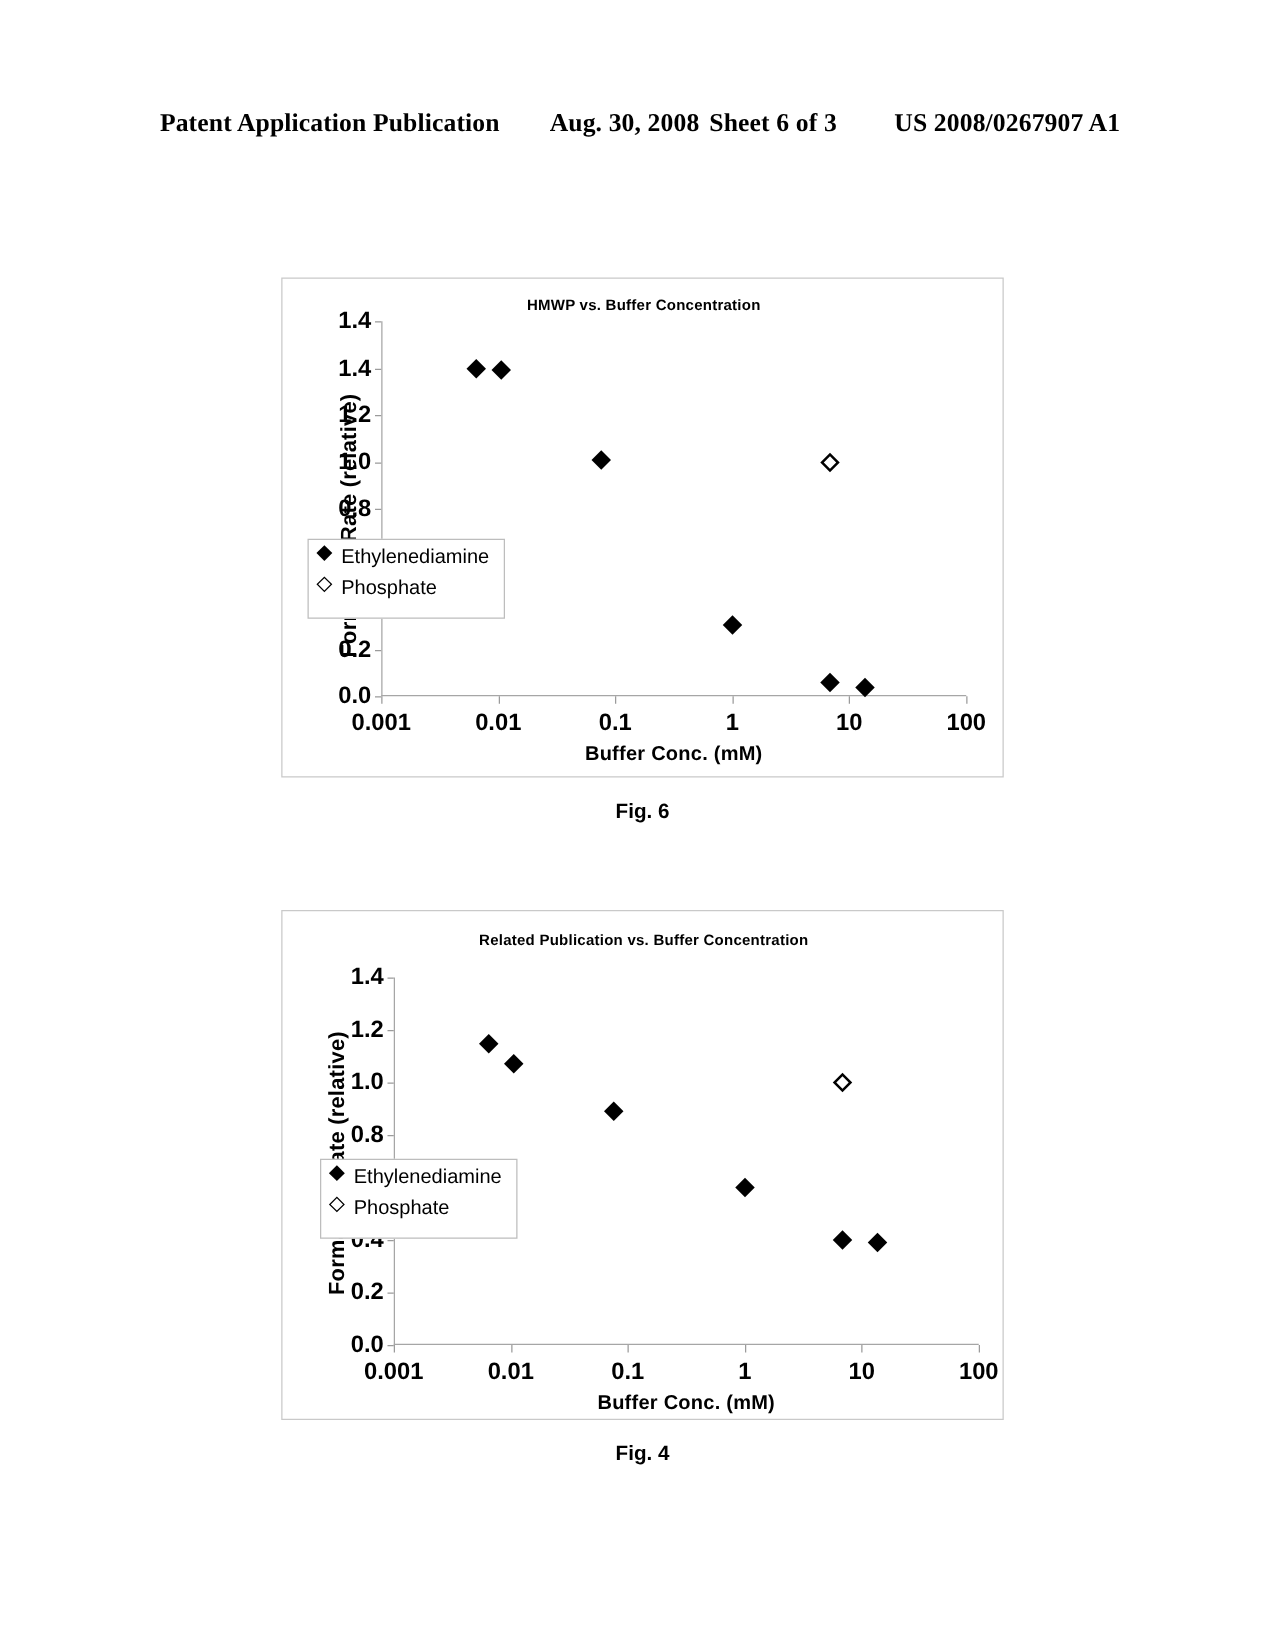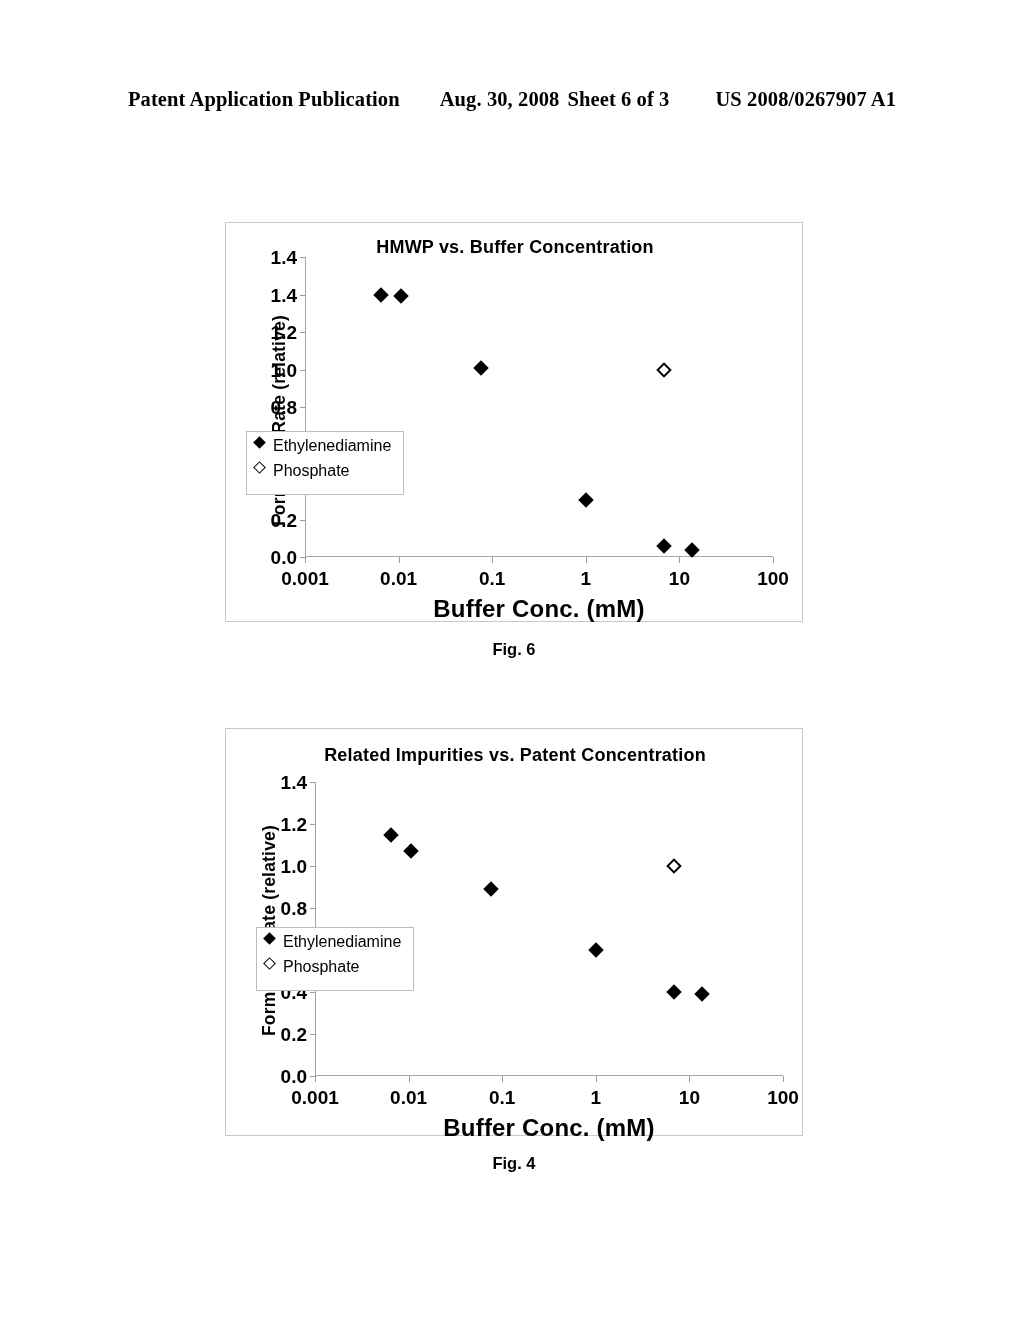--- a/index.html
+++ b/index.html
@@ -57,21 +57,21 @@
   #figure-3 .chart-frame { height: 400px; }
   #figure-4 .chart-frame { height: 408px; }
 
   .chart-title {
     position: absolute;
     left: 0;
     width: 578px;
     text-align: center;
     font-family: "Liberation Sans", sans-serif;
     font-weight: bold;
-    font-size: 18px;
+    font-size: 12px;
     letter-spacing: 0.2px;
     color: #000;
   }
   #figure-3 .chart-title { top: 14px; }
   #figure-4 .chart-title { top: 16px; }
 
   
   .plot-area {
     position: absolute;
     box-sizing: border-box;
@@ -149,21 +149,21 @@
 
   .axis-title-x {
     position: absolute;
     left: 0;
     width: 100%;
     top: 100%;
     margin-top: 38px;
     text-align: center;
     font-family: "Liberation Sans", sans-serif;
     font-weight: bold;
-    font-size: 24px;
+    font-size: 16px;
     letter-spacing: 0.2px;
     color: #000;
   }
   .axis-title-y {
     position: absolute;
     font-family: "Liberation Sans", sans-serif;
     font-weight: bold;
     font-size: 17.5px;
     letter-spacing: 0.2px;
     color: #000;
@@ -307,21 +307,21 @@
         <span class="legend-swatch open"></span>
         <span class="legend-label">Phosphate</span>
       </div>
     </div>
   </div>
   <div class="fig-caption">Fig. 6</div>
 </div>
 
 <div class="figure-block" id="figure-4">
   <div class="chart-frame">
-    <div class="chart-title">Related Impurities vs. Patent Concentration</div>
+    <div class="chart-title">Related Publication vs. Buffer Concentration</div>
     <div class="plot-area" id="plot-2">
       <div class="axis-line axis-y"></div>
       <div class="axis-line axis-x"></div>
       <div class="axis-title-x">Buffer Conc. (mM)</div>
     <div class="ytick" style="top: 294px;"></div>
         <div class="ytick-label" style="top: 294px;">0.0</div>
         <div class="ytick" style="top: 252px;"></div>
         <div class="ytick-label" style="top: 252px;">0.2</div>
         <div class="ytick" style="top: 210px;"></div>
         <div class="ytick-label" style="top: 210px;">0.4</div>

